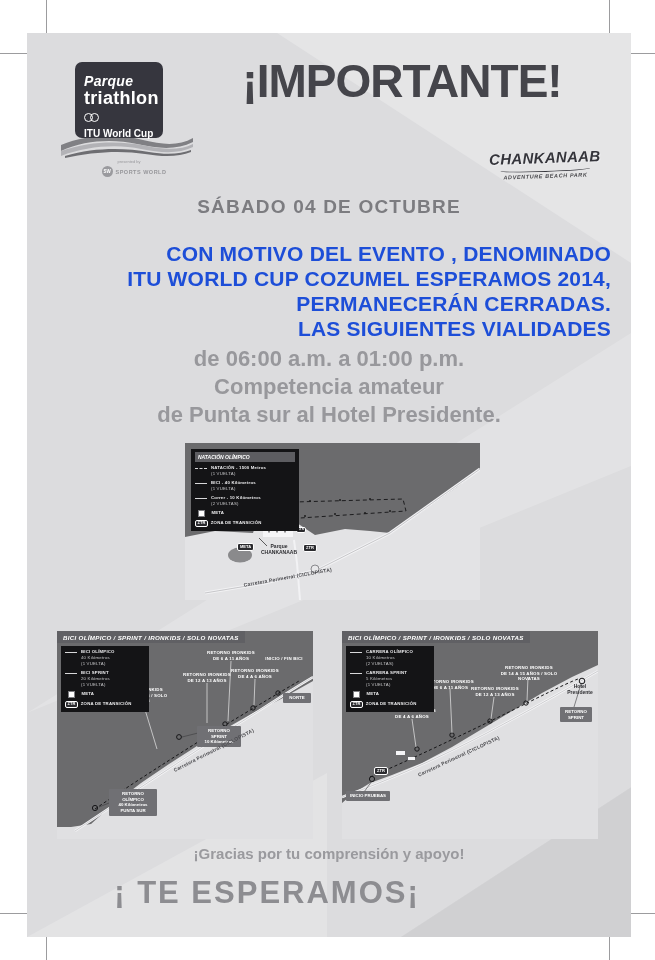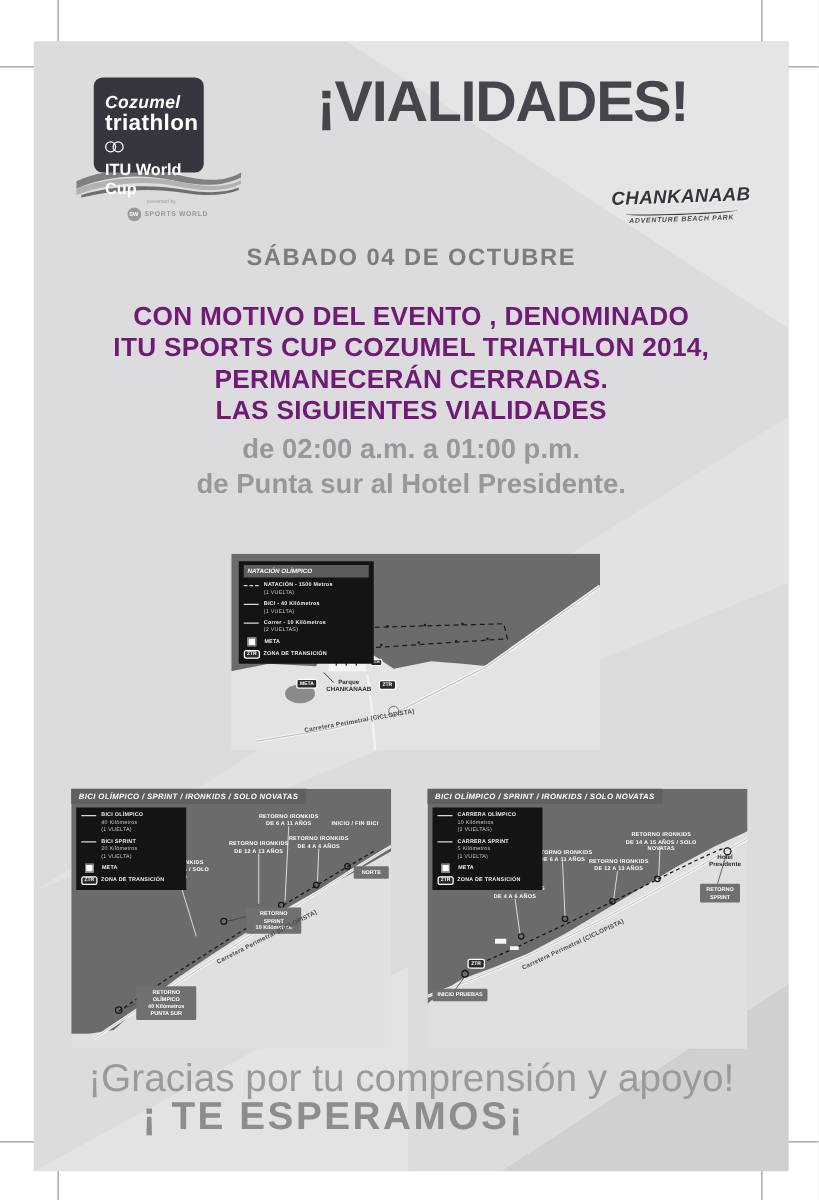--- a/index.html
+++ b/index.html
@@ -10,39 +10,39 @@
   .wm{position:absolute;pointer-events:none}
   .wm-a{left:250px;top:0;width:354px;height:230px;background:#ffffff;opacity:.25;clip-path:polygon(100% 0,0 0,100% 100%)}
   .wm-b{left:0;top:300px;width:604px;height:380px;background:#ffffff;opacity:.18;clip-path:polygon(0 100%,100% 0,100% 35%,0 100%,0 86%)}
   .wm-c{left:250px;top:690px;width:354px;height:214px;background:#000000;opacity:.05;clip-path:polygon(35% 100%,100% 30%,100% 100%)}
   .wm-d{left:0;top:740px;width:300px;height:164px;background:#ffffff;opacity:.2;clip-path:polygon(0 100%,100% 0,100% 100%)}
 
   
   .logo-box{position:absolute;left:48px;top:29px;width:88px;height:76px;background:#36363e;border-radius:7px;color:#fff;z-index:3}
   .logo-cozumel{font-size:14px;font-weight:bold;font-style:italic;margin:11px 0 0 9px;letter-spacing:.3px}
   .logo-tri{font-size:18px;font-weight:bold;margin:0 0 0 9px;letter-spacing:.3px;line-height:1}
-  .logo-itu{font-size:13px;font-weight:bold;margin:3px 0 0 9px}
+  .logo-itu{font-size:10px;font-weight:bold;margin:3px 0 0 9px}
   .ring{display:inline-block;width:7px;height:7px;border:1.4px solid #fff;border-radius:50%;vertical-align:middle}
   .waves{position:absolute;left:34px;top:96px;z-index:2}
   .presented{position:absolute;left:62px;top:126px;width:80px;text-align:center;font-size:8px;transform:scale(.5);transform-origin:50% 0;color:#9a9a9e}
   .sponsor{position:absolute;left:62px;top:133px;width:90px;display:flex;align-items:center;justify-content:center;gap:3px}
   .sponsor-badge{width:11px;height:11px;border-radius:50%;background:#9a9a9e;color:#fff;font-size:4.5px;font-weight:bold;display:flex;align-items:center;justify-content:center}
   .sponsor-name{font-size:5.5px;font-weight:bold;color:#96969a;letter-spacing:.5px}
 
   
   .headline{position:absolute;left:150px;top:24px;width:450px;text-align:center;z-index:2}
   .title{font-size:46px;font-weight:800;color:#45454b;letter-spacing:-1px;line-height:1.05}
   .subtitle{font-size:30px;font-weight:800;color:#4a4a50;letter-spacing:.5px;margin-top:4px}
   .chank{position:absolute;left:460px;top:116px;width:116px;text-align:center;transform:rotate(-2deg);z-index:2}
   .chank-name{font-size:15px;font-weight:800;font-style:italic;color:#35353b;letter-spacing:.3px;text-shadow:1px 1px 0 #eeeef0}
   .chank-tag{font-size:5.5px;font-weight:bold;font-style:italic;color:#4a4a4e;letter-spacing:.6px;margin-top:1px}
   .chank-swash{width:90px;height:4px;margin:1px auto 0;border-bottom:1.4px solid #3a3a40;border-radius:50%}
 
   .date-line{position:absolute;left:0;top:163px;width:604px;text-align:center;font-size:19px;font-weight:800;color:#7c7c80;letter-spacing:1.2px}
-  .body-text{position:absolute;left:20px;top:208px;width:564px;text-align:center;font-size:21px;font-weight:800;color:#701a75;line-height:25px;letter-spacing:.2px}
+  .body-text{position:absolute;left:20px;top:208px;width:564px;text-align:right;font-size:21px;font-weight:800;color:#1d4ed8;line-height:25px;letter-spacing:.2px}
   .sched-text{position:absolute;left:20px;top:312px;width:564px;text-align:center;font-size:22px;font-weight:800;color:#98989c;line-height:28px}
 
   
   .map{position:absolute;overflow:visible}
   .map svg{position:absolute;left:0;top:0}
   .map-header{position:absolute;left:0;top:0;background:#606064;color:#fff;font-style:italic;font-weight:bold;font-size:6.2px;padding:2.5px 6px;letter-spacing:.3px;z-index:6;white-space:nowrap}
   .legend{position:absolute;background:#141416;z-index:5;padding:3px 4px 4px;box-sizing:border-box}
   .legend-title{display:block;background:#5d5d61;color:#fff;font-weight:bold;font-style:italic;font-size:5px;padding:2px 3px;margin:0 0 3px 0;white-space:nowrap}
   .lrow{display:flex;align-items:flex-start;margin-bottom:3px}
   .lsw{width:12px;flex:0 0 12px;margin-right:4px;margin-top:2.5px}
@@ -52,21 +52,21 @@
   .chipi{background:#2a2a2e;color:#fff;border:.7px solid #fff;font-size:4px;font-weight:bold;padding:.5px 1.5px;border-radius:2px;margin-right:3px;line-height:1.2;flex:0 0 auto}
   .ltext{font-size:4.3px;line-height:1.4;font-weight:bold;color:#ececee;letter-spacing:.2px}
   .lsub{font-weight:normal;color:#c6c6c8}
 
   .sea-label{position:absolute;color:#fff;font-weight:bold;font-size:4.4px;line-height:1.3;text-align:center;white-space:pre-line;letter-spacing:.2px;z-index:4}
   .gray-box{position:absolute;background:#707074;color:#fff;font-weight:bold;font-size:4.4px;line-height:1.3;text-align:center;white-space:pre-line;padding:2px 3px;border-radius:1px;z-index:4}
   .chip{position:absolute;background:#2a2a2e;color:#fff;border:.7px solid #fff;font-size:4px;font-weight:bold;padding:.5px 2px;border-radius:2px;line-height:1.2;z-index:4}
   .dark-label{position:absolute;color:#2e2e32;font-weight:bold;font-size:5px;line-height:1.25;text-align:center;white-space:pre-line;z-index:4}
   .road-label{position:absolute;color:#4a4a4e;font-weight:bold;font-size:5px;white-space:nowrap;z-index:4;letter-spacing:.2px}
 
-  .thanks{position:absolute;left:0;top:812px;width:604px;text-align:center;font-size:31px;font-weight:400;color:#9a9a9e}
+  .thanks{position:absolute;left:0;top:812px;width:604px;text-align:center;font-size:15px;font-weight:700;color:#9a9a9e}
   .closing{position:absolute;left:0;top:842px;width:480px;text-align:center;font-size:31px;font-weight:800;color:#8d8d91;letter-spacing:2px}
 </style>
 </head>
 <body>
 
 <div class="crop" style="left:46px;top:0;width:1px;height:57px"></div>
 <div class="crop" style="left:609px;top:0;width:1px;height:57px"></div>
 <div class="crop" style="left:0;top:53px;width:40px;height:1px"></div>
 <div class="crop" style="left:614px;top:53px;width:41px;height:1px"></div>
 <div class="crop" style="left:46px;top:914px;width:1px;height:46px"></div>
@@ -74,56 +74,57 @@
 <div class="crop" style="left:0;top:913px;width:40px;height:1px"></div>
 <div class="crop" style="left:614px;top:913px;width:41px;height:1px"></div>
 
 <div class="poster">
   <div class="wm wm-a"></div>
   <div class="wm wm-b"></div>
   <div class="wm wm-c"></div>
   <div class="wm wm-d"></div>
 
   <div class="logo-box">
-    <div class="logo-cozumel">Cozumel</div>
+    <div class="logo-cozumel">Parque</div>
     <div class="logo-tri"><span>triathlon</span> <span class="ring"></span><span class="ring" style="margin-left:-3px"></span></div>
     <div class="logo-itu">ITU World Cup</div>
   </div>
   <svg class="waves" width="132" height="30" viewBox="0 0 132 30">
     <path d="M0,16 C28,4 60,5 82,11 C102,16 118,17 132,9 L132,13 C116,21 98,20 76,15 C52,10 24,11 0,22 Z" fill="#808084"></path>
     <path d="M0,22 C30,11 62,12 86,17 C104,21 120,21 132,15 L132,18 C118,25 100,24 80,20 C56,15 26,17 0,27 Z" fill="#b2b2b6"></path>
     <path d="M4,27 C34,18 64,19 88,23 C106,26 120,25 130,21 L130,23 C118,28 102,28 84,25 C60,21 30,23 4,29 Z" fill="#6e6e72"></path>
   </svg>
   <div class="presented">presented by</div>
   <div class="sponsor">
     <span class="sponsor-badge">SW</span>
     <span class="sponsor-name">SPORTS WORLD</span>
   </div>
 
   <div class="headline">
-    <div class="title">¡VIALIDADES!</div>
+    <div class="title">¡IMPORTANTE!</div>
   </div>
 
   <div class="chank">
     <div class="chank-name">CHANKANAAB</div>
     <div class="chank-swash"></div>
     <div class="chank-tag">ADVENTURE BEACH PARK</div>
   </div>
 
   <div class="date-line">SÁBADO 04 DE OCTUBRE</div>
 
   <div class="body-text">
     <div>CON MOTIVO DEL EVENTO , DENOMINADO</div>
-    <div>ITU SPORTS CUP COZUMEL TRIATHLON 2014,</div>
+    <div>ITU WORLD CUP COZUMEL ESPERAMOS 2014,</div>
     <div>PERMANECERÁN CERRADAS.</div>
     <div>LAS SIGUIENTES VIALIDADES</div>
   </div>
 
   <div class="sched-text">
-    <div>de 02:00 a.m. a 01:00 p.m.</div>
+    <div>de 06:00 a.m. a 01:00 p.m.</div>
+    <div>Competencia amateur</div>
     <div>de Punta sur al Hotel Presidente.</div>
   </div>
 
   <div class="map" style="left:158px;top:410px;width:295px;height:157px">
     <svg width="295" height="157" viewBox="0 0 295 157">
       <rect width="295" height="157" fill="#e3e3e5"></rect>
       <path d="M0,0 H295 V26 L272,44 L232,72 L205,90 L185,88 L160,86 L130,92 L112,80 L100,82 L96,76 L72,78 L68,90 L30,88 L0,94 Z" fill="#6b6b6d"></path>
       <path d="M295,26 L205,90 L132,127 L80,140 L20,150" stroke="#f2f2f4" stroke-width="3" fill="none"></path>
       <path d="M295,26 L205,90 L132,127 L80,140 L20,150" stroke="#aaaaac" stroke-width=".6" fill="none"></path>
       <path d="M115,157 L112,120 L109,97" stroke="#f2f2f4" stroke-width="2" fill="none"></path>

